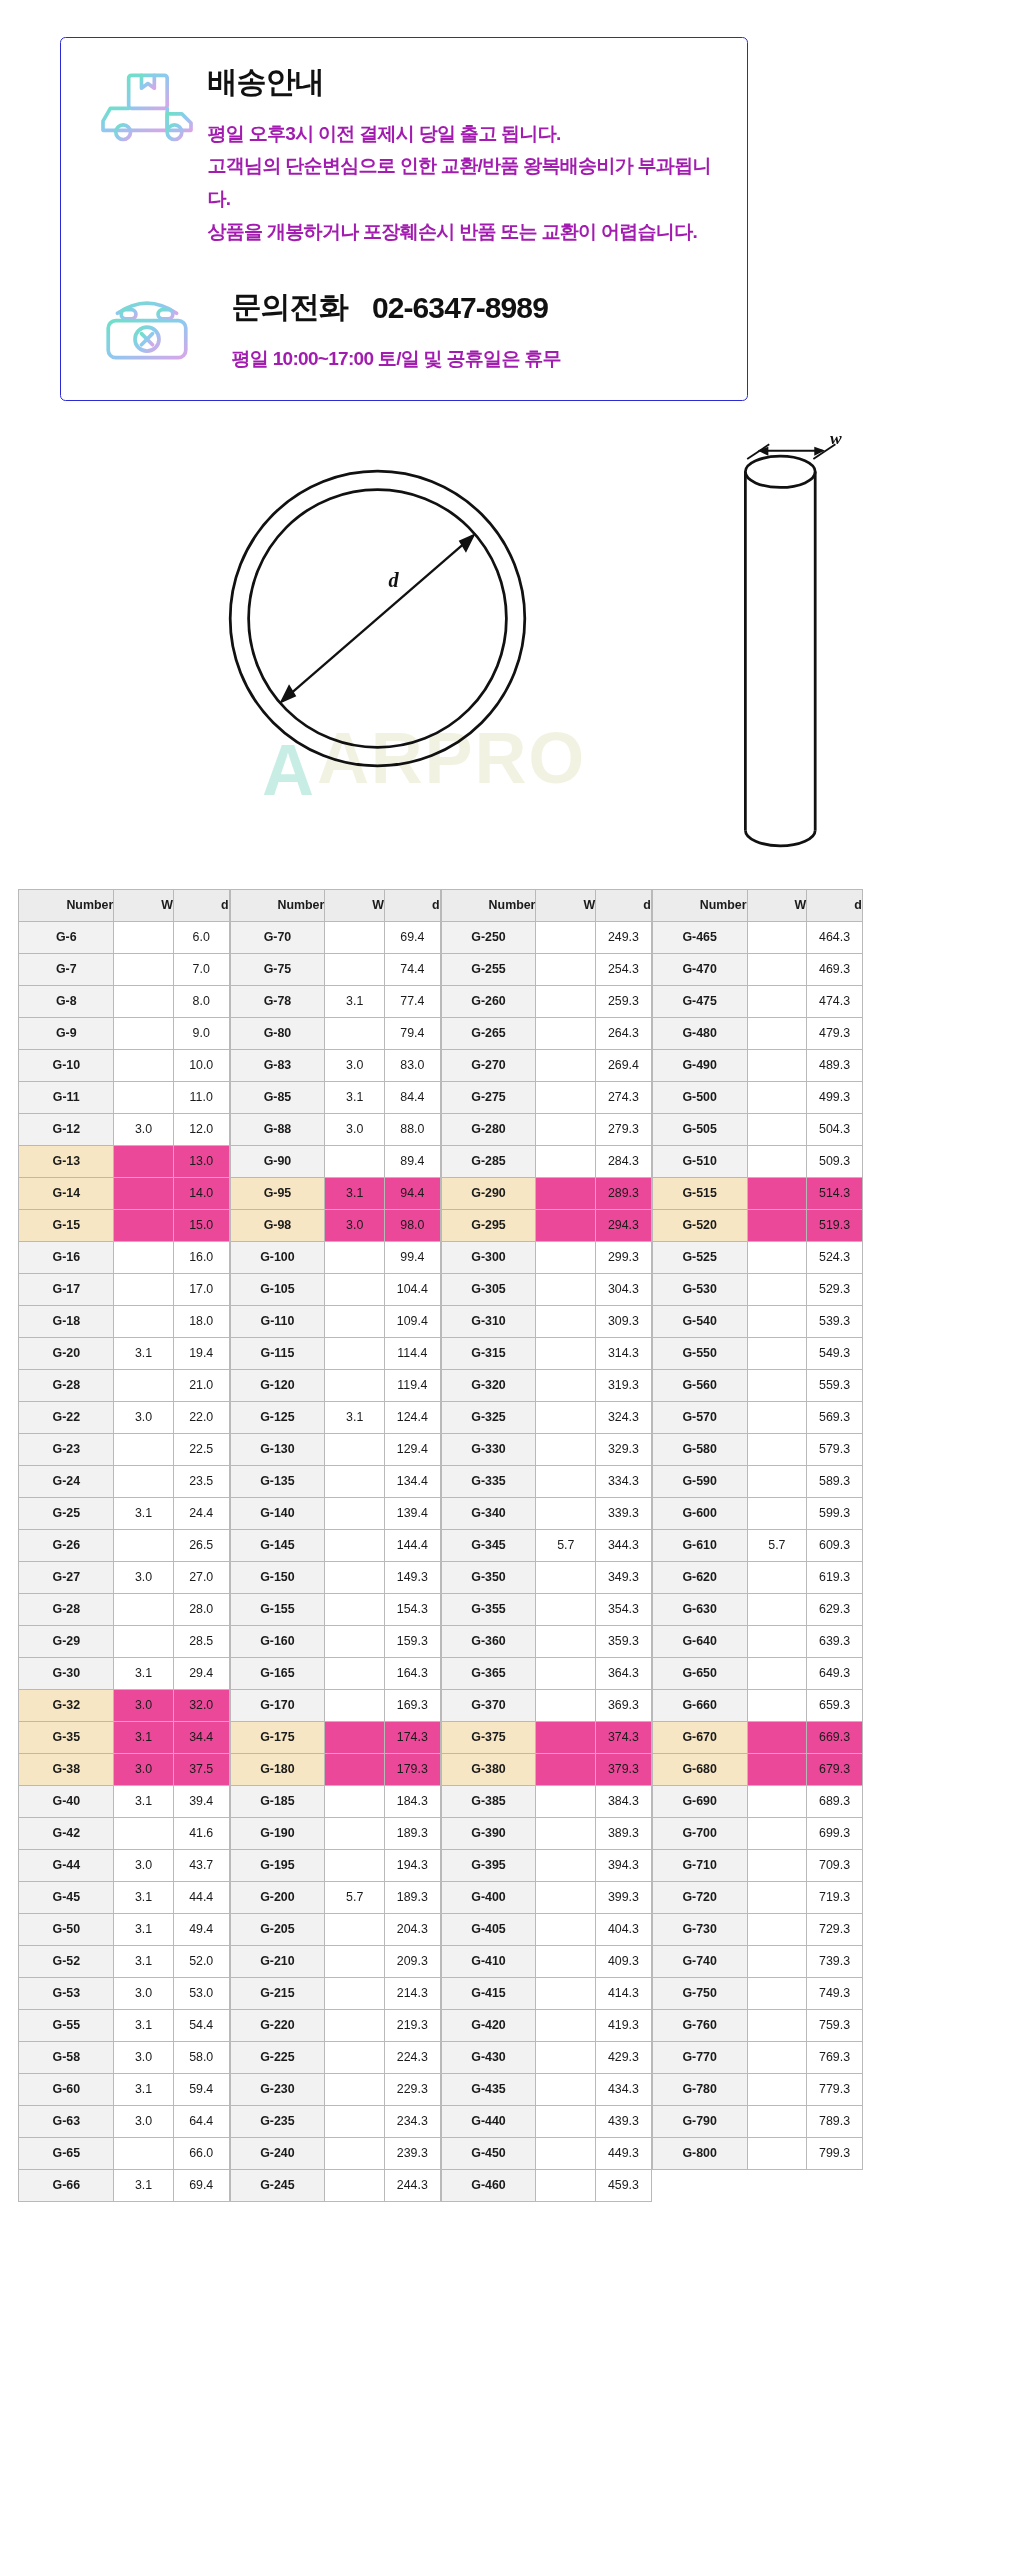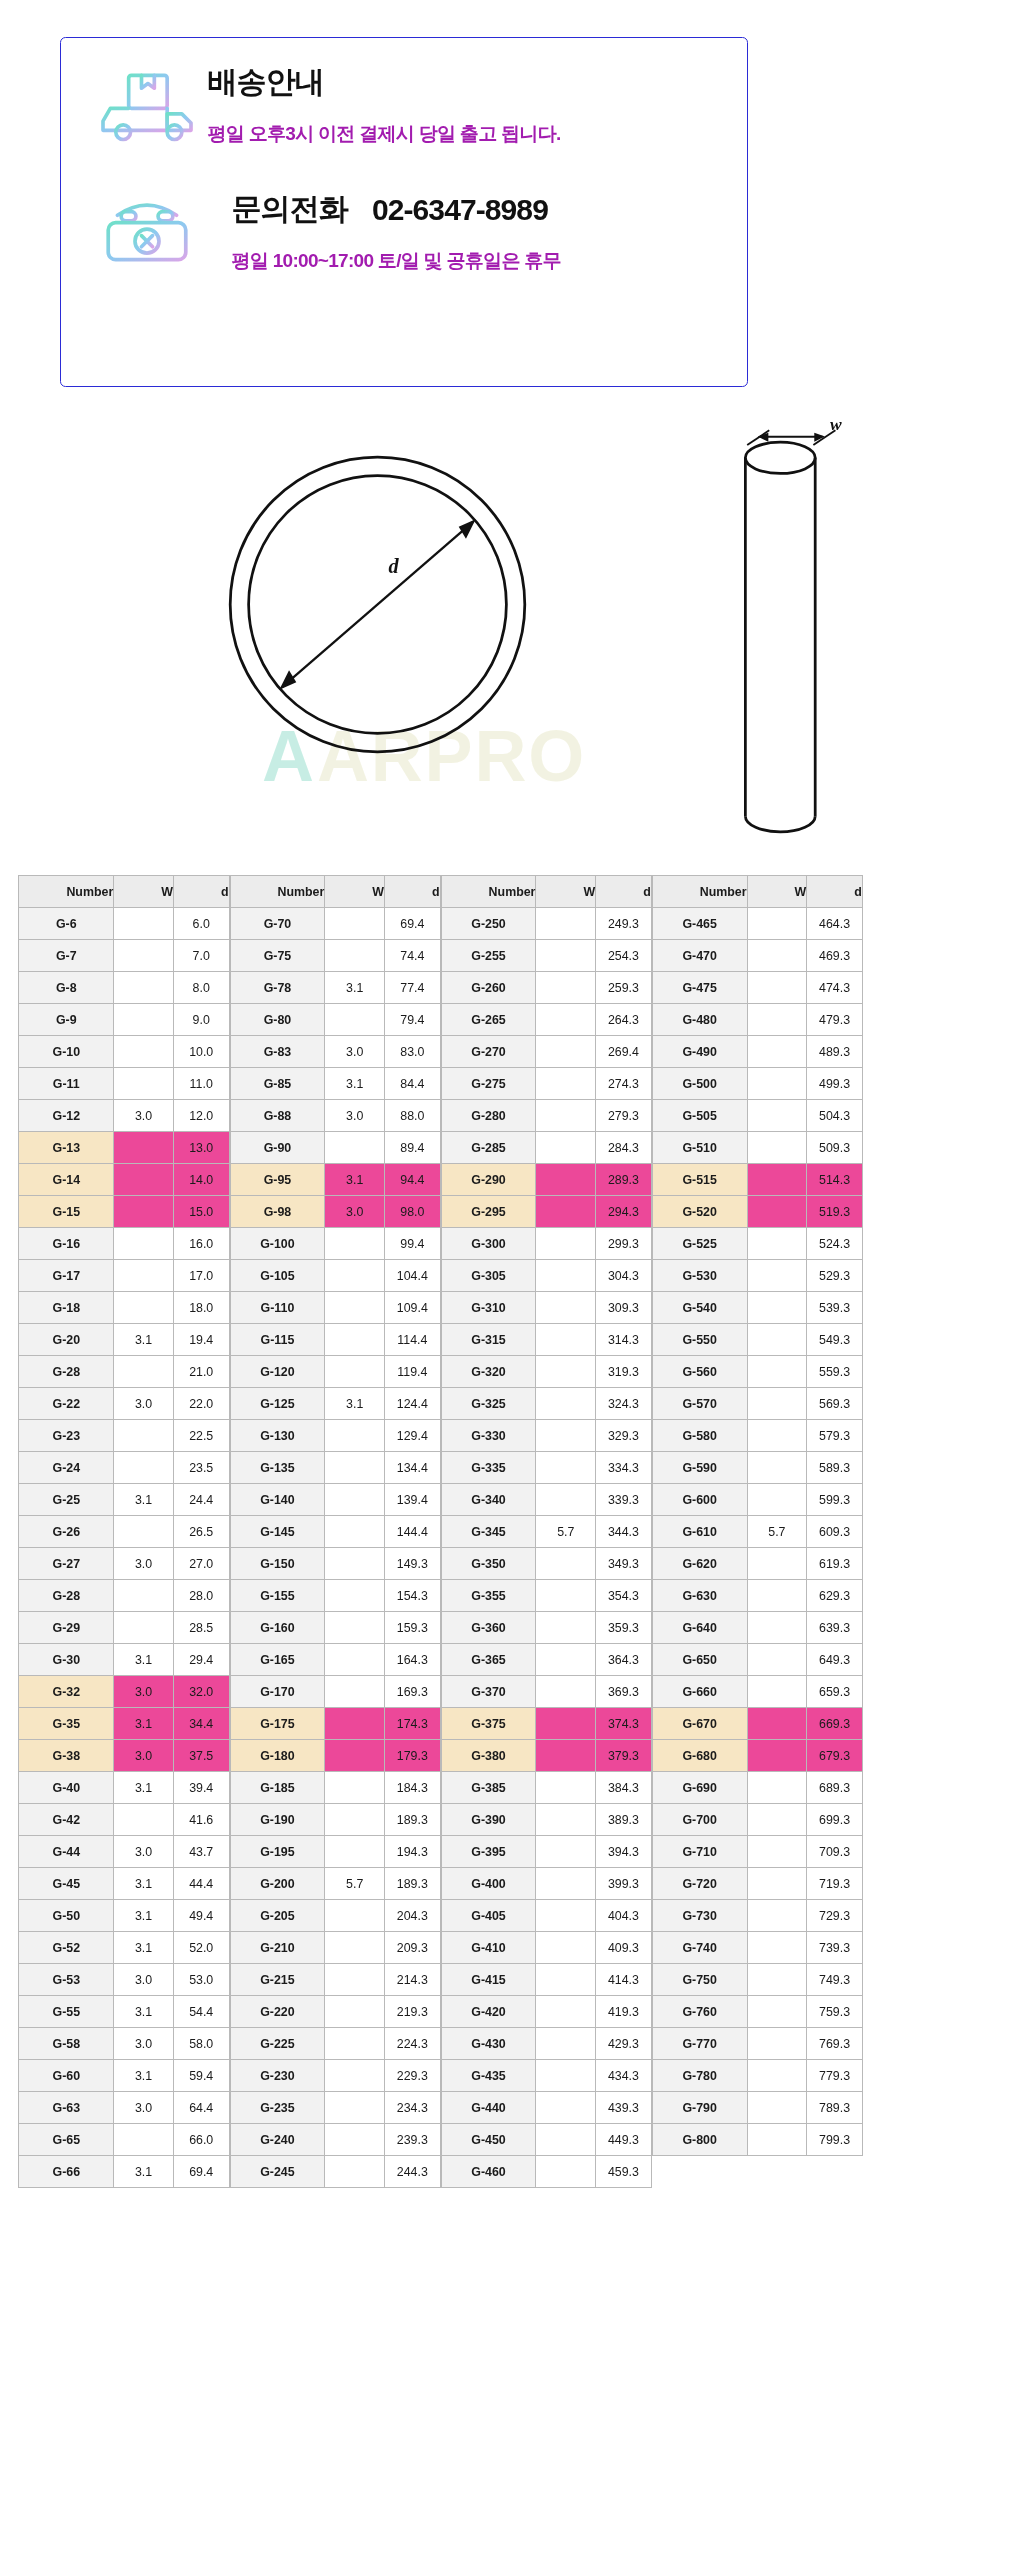--- a/index.html
+++ b/index.html
@@ -122,20 +122,22 @@
             <path d="M32 44 H12 l-8 14 v10 h70 V44"></path>
             <path d="M74 50 h16 l10 10 v8 H74 z"></path>
             <circle cx="26" cy="70" r="8"></circle>
             <circle cx="82" cy="70" r="8"></circle>
           </g>
         </svg>
       </div>
       <div class="notice-body">
         <div class="notice-title">배송안내</div>
         <div class="notice-line">평일 오후3시 이전 결제시 당일 출고 됩니다.</div>
+        <div class="notice-line">고객님의 단순변심으로 인한 교환/반품 왕복배송비가 부과됩니다.</div>
+        <div class="notice-line">상품을 개봉하거나 포장훼손시 반품 또는 교환이 어렵습니다.</div>
       </div>
     </div>
 
     <div class="notice-row">
       <div class="notice-icon">
         <svg width="96" height="72" viewBox="0 0 104 78">
           <defs>
             <linearGradient id="g2" x1="0" y1="0" x2="1" y2="1">
               <stop offset="0%" stop-color="#6fe0c8"></stop>
               <stop offset="50%" stop-color="#8ec9f0"></stop>
@@ -161,21 +163,21 @@
         <div class="notice-line">평일 10:00~17:00 토/일 및 공휴일은 휴무</div>
       </div>
     </div>
 
   </div>
 
   <div class="diagram">
 
     <div class="watermark">
       <span class="wm-text wm-a" style="left:262px; top:308px;">A</span>
-      <span class="wm-text wm-rest" style="left:317px; top:308px;">ARPRO</span>
+      <span class="wm-text wm-rest" style="left:317px; top:296px;">ARPRO</span>
     </div>
 
     <div class="ring">
       <svg width="313" height="313" viewBox="0 0 340 340">
         <circle cx="170" cy="170" r="160" fill="none" stroke="#111" stroke-width="3"></circle>
         <circle cx="170" cy="170" r="140" fill="none" stroke="#111" stroke-width="3"></circle>
         <g stroke="#111" stroke-width="2.5" fill="#111">
           <line x1="66" y1="260" x2="274" y2="80"></line>
           <polygon points="66,260 80,254 74,244"></polygon>
           <polygon points="274,80 260,86 266,96"></polygon>

